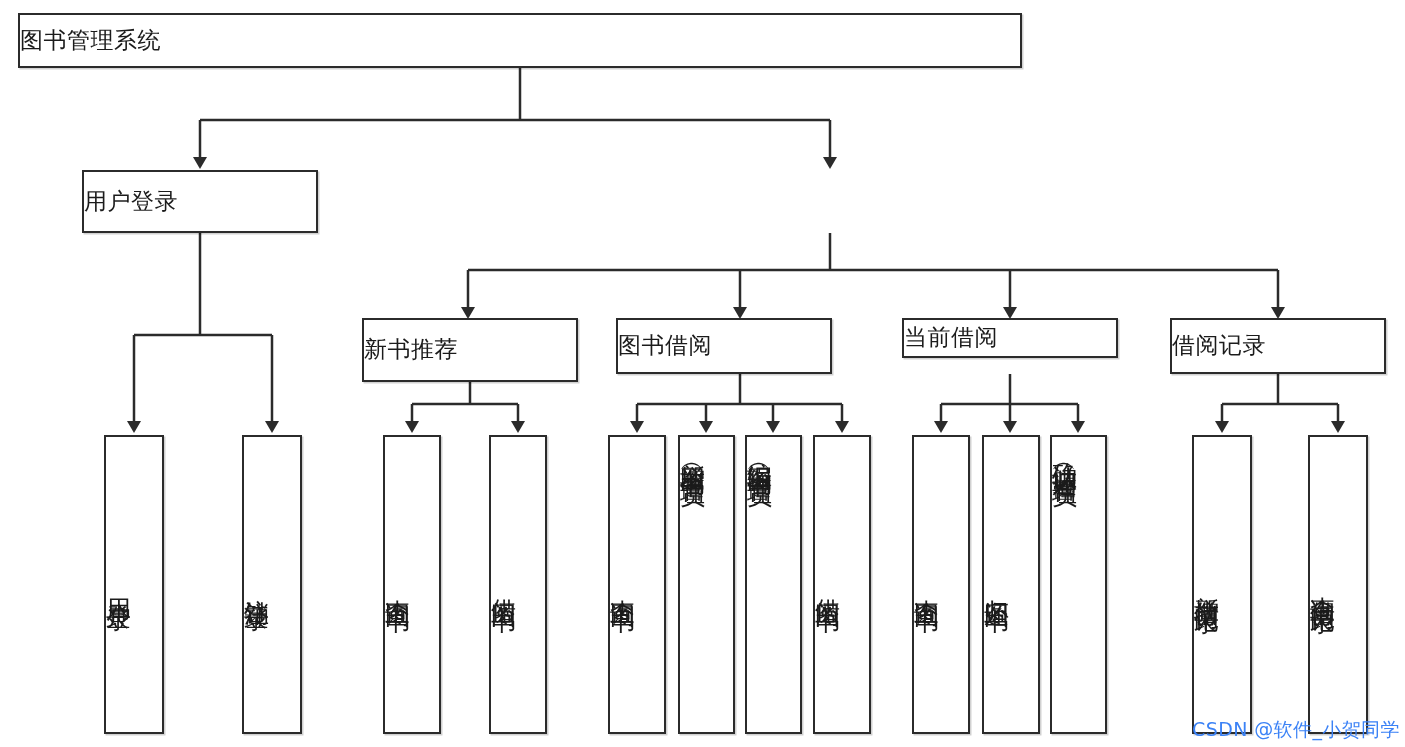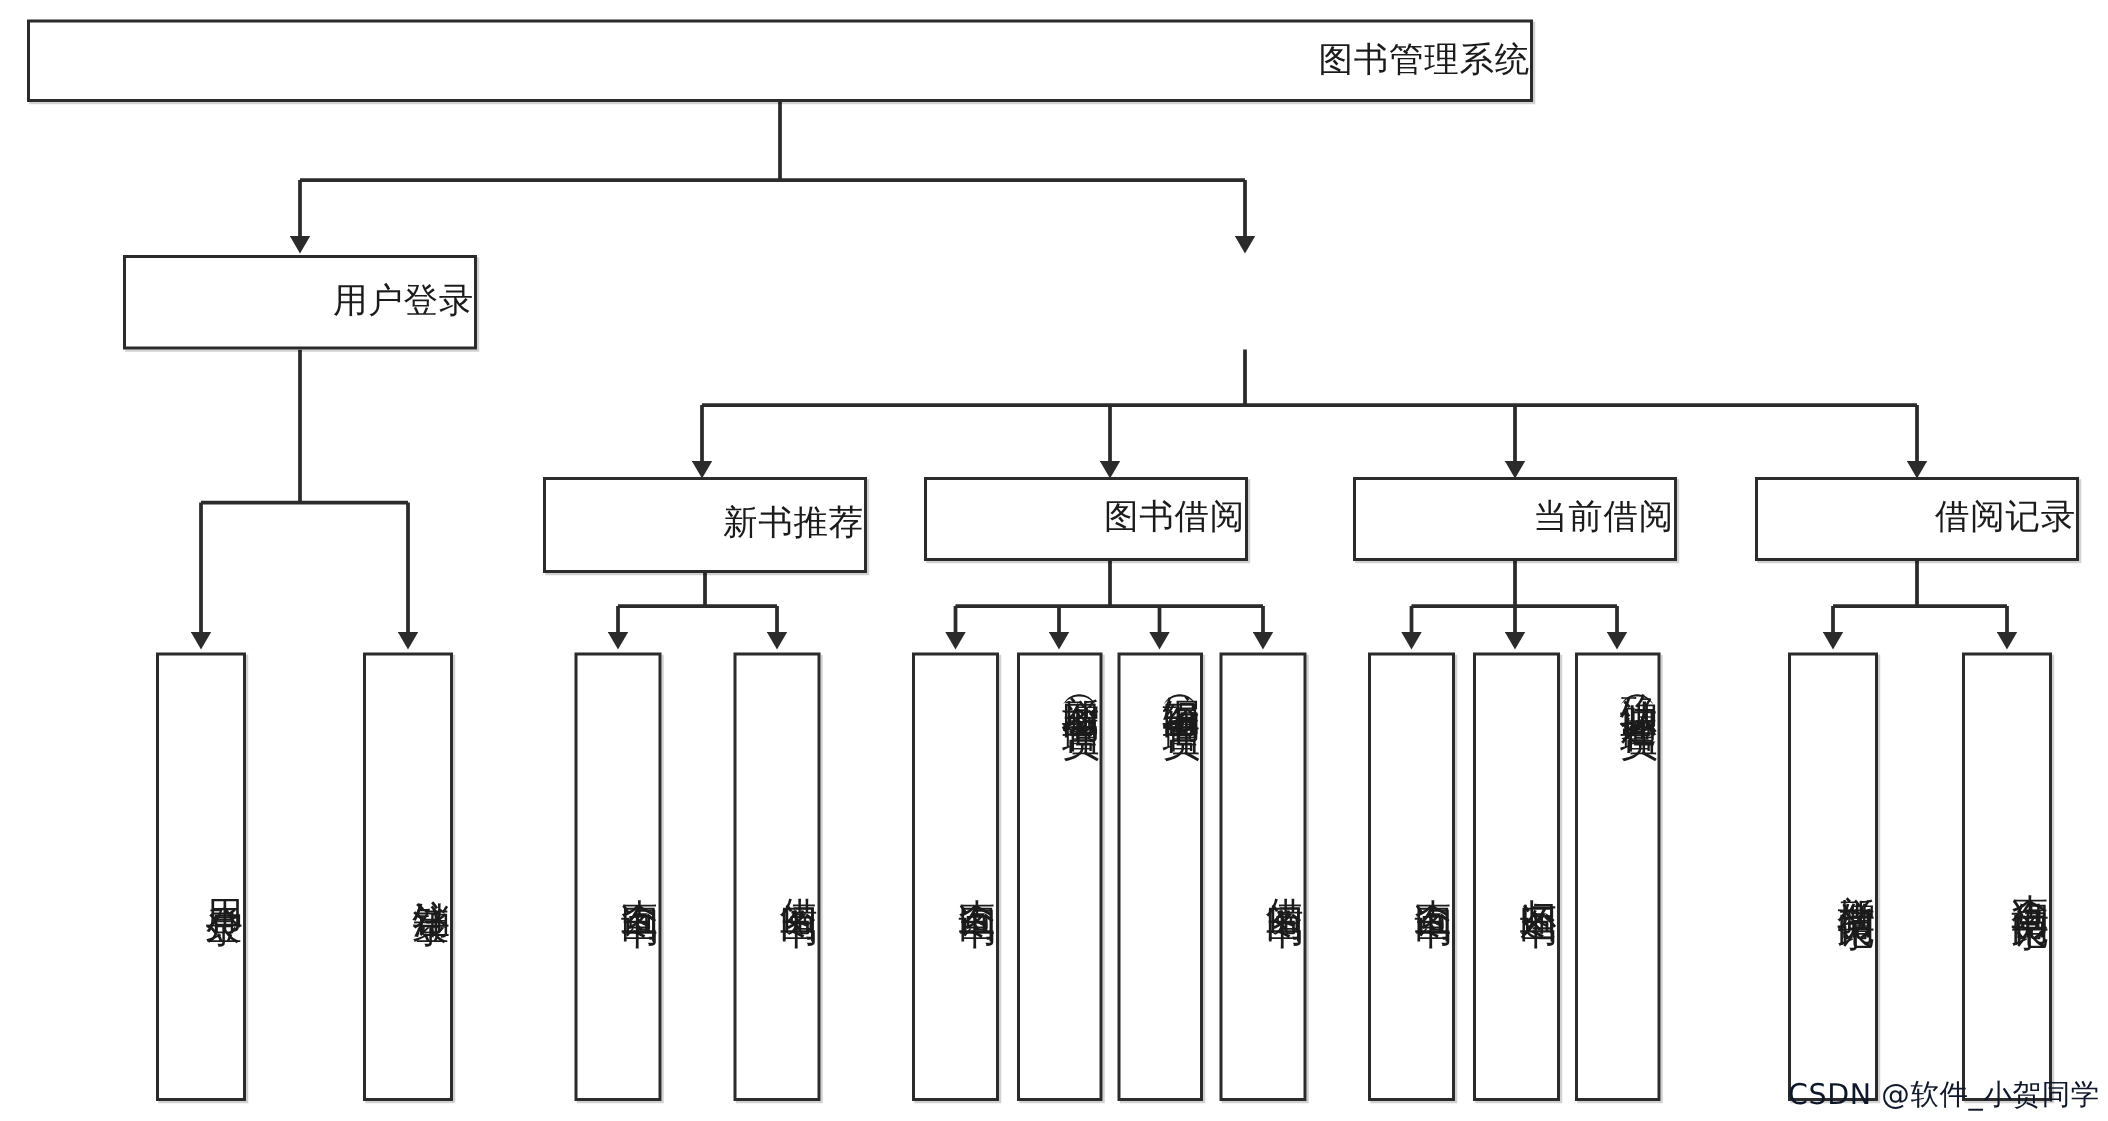--- a/index.html
+++ b/index.html
@@ -25,21 +25,21 @@
     width: 1405px;
     height: 747px;
   }
   .node {
     position: absolute;
     box-sizing: border-box;
     background: #ffffff;
     border: 2.5px solid #2b2b2b;
     display: flex;
     align-items: center;
-    justify-content: flex-end;
+    justify-content: flex-start;
     box-shadow: 1.5px 1.5px 0 rgba(0,0,0,0.18);
   }
   .node .label {
     color: #1b1b1b;
     line-height: 1.18;
     letter-spacing: 0.5px;
     text-align: center;
     white-space: pre;
   }
   .node.horiz .label {
@@ -56,21 +56,21 @@
     font-size: 25px;
     letter-spacing: 3px;
     line-height: 1;
   }
   .node.vert.mid {
     align-items: center;
     padding-top: 0;
   }
   .watermark {
     position: absolute;
-    color: #0f172a;
+    color: #3b82f6;
     font-size: 19px;
     white-space: nowrap;
     letter-spacing: 0.4px;
     pointer-events: none;
   }
 </style>
 </head>
 <body>
 
 <div id="diagram-root">
@@ -135,21 +135,21 @@
 
 
   <div class="node horiz" style="left:362px; top:318px; width:216px; height:64px;">
     <span class="label">新书推荐</span>
   </div>
 
   <div class="node horiz" style="left:616px; top:318px; width:216px; height:56px;">
     <span class="label">图书借阅</span>
   </div>
 
-  <div class="node horiz" style="left:902px; top:318px; width:216px; height:56px;">
+  <div class="node horiz" style="left:902px; top:318px; width:216px; height:40px;">
     <span class="label">当前借阅</span>
   </div>
 
   <div class="node horiz" style="left:1170px; top:318px; width:216px; height:56px;">
     <span class="label">借阅记录</span>
   </div>
 
   <div class="node vert mid" style="left:104px; top:435px; width:60px; height:299px;">
     <span class="label">用户登录</span>
   </div>

